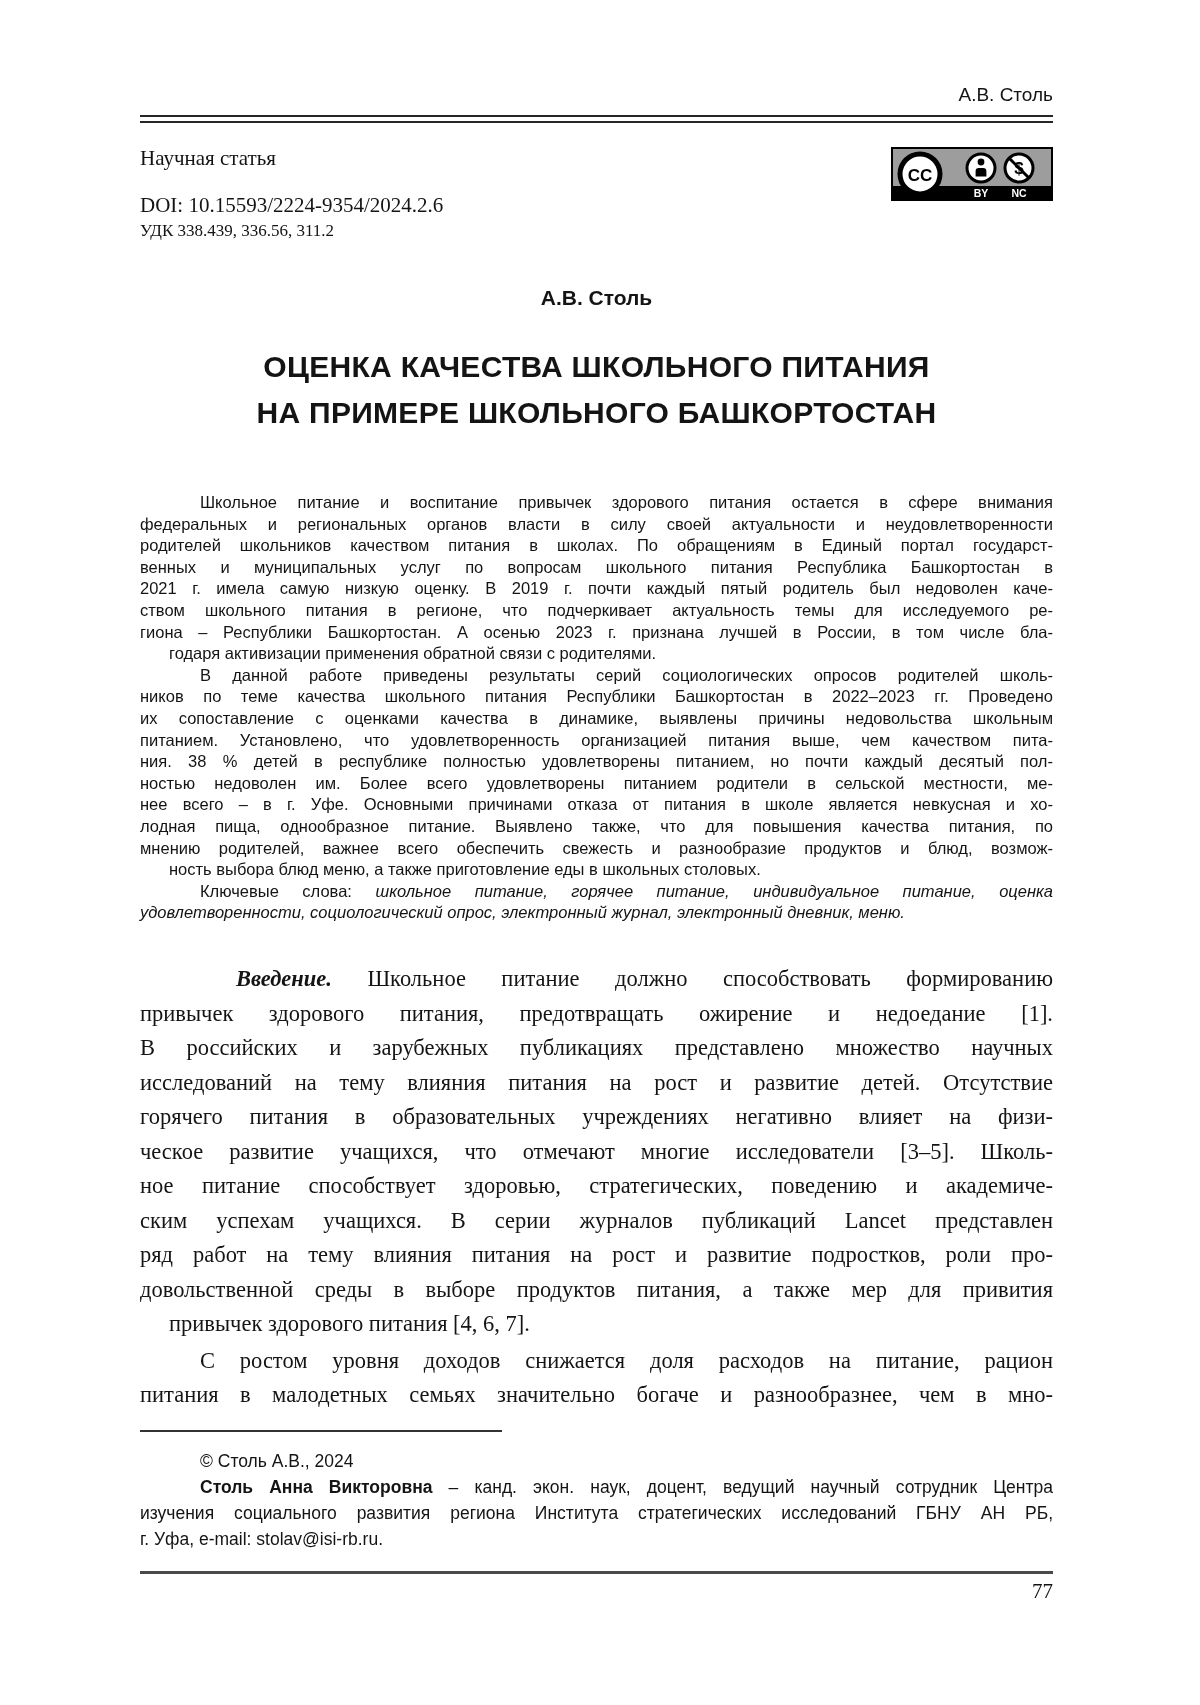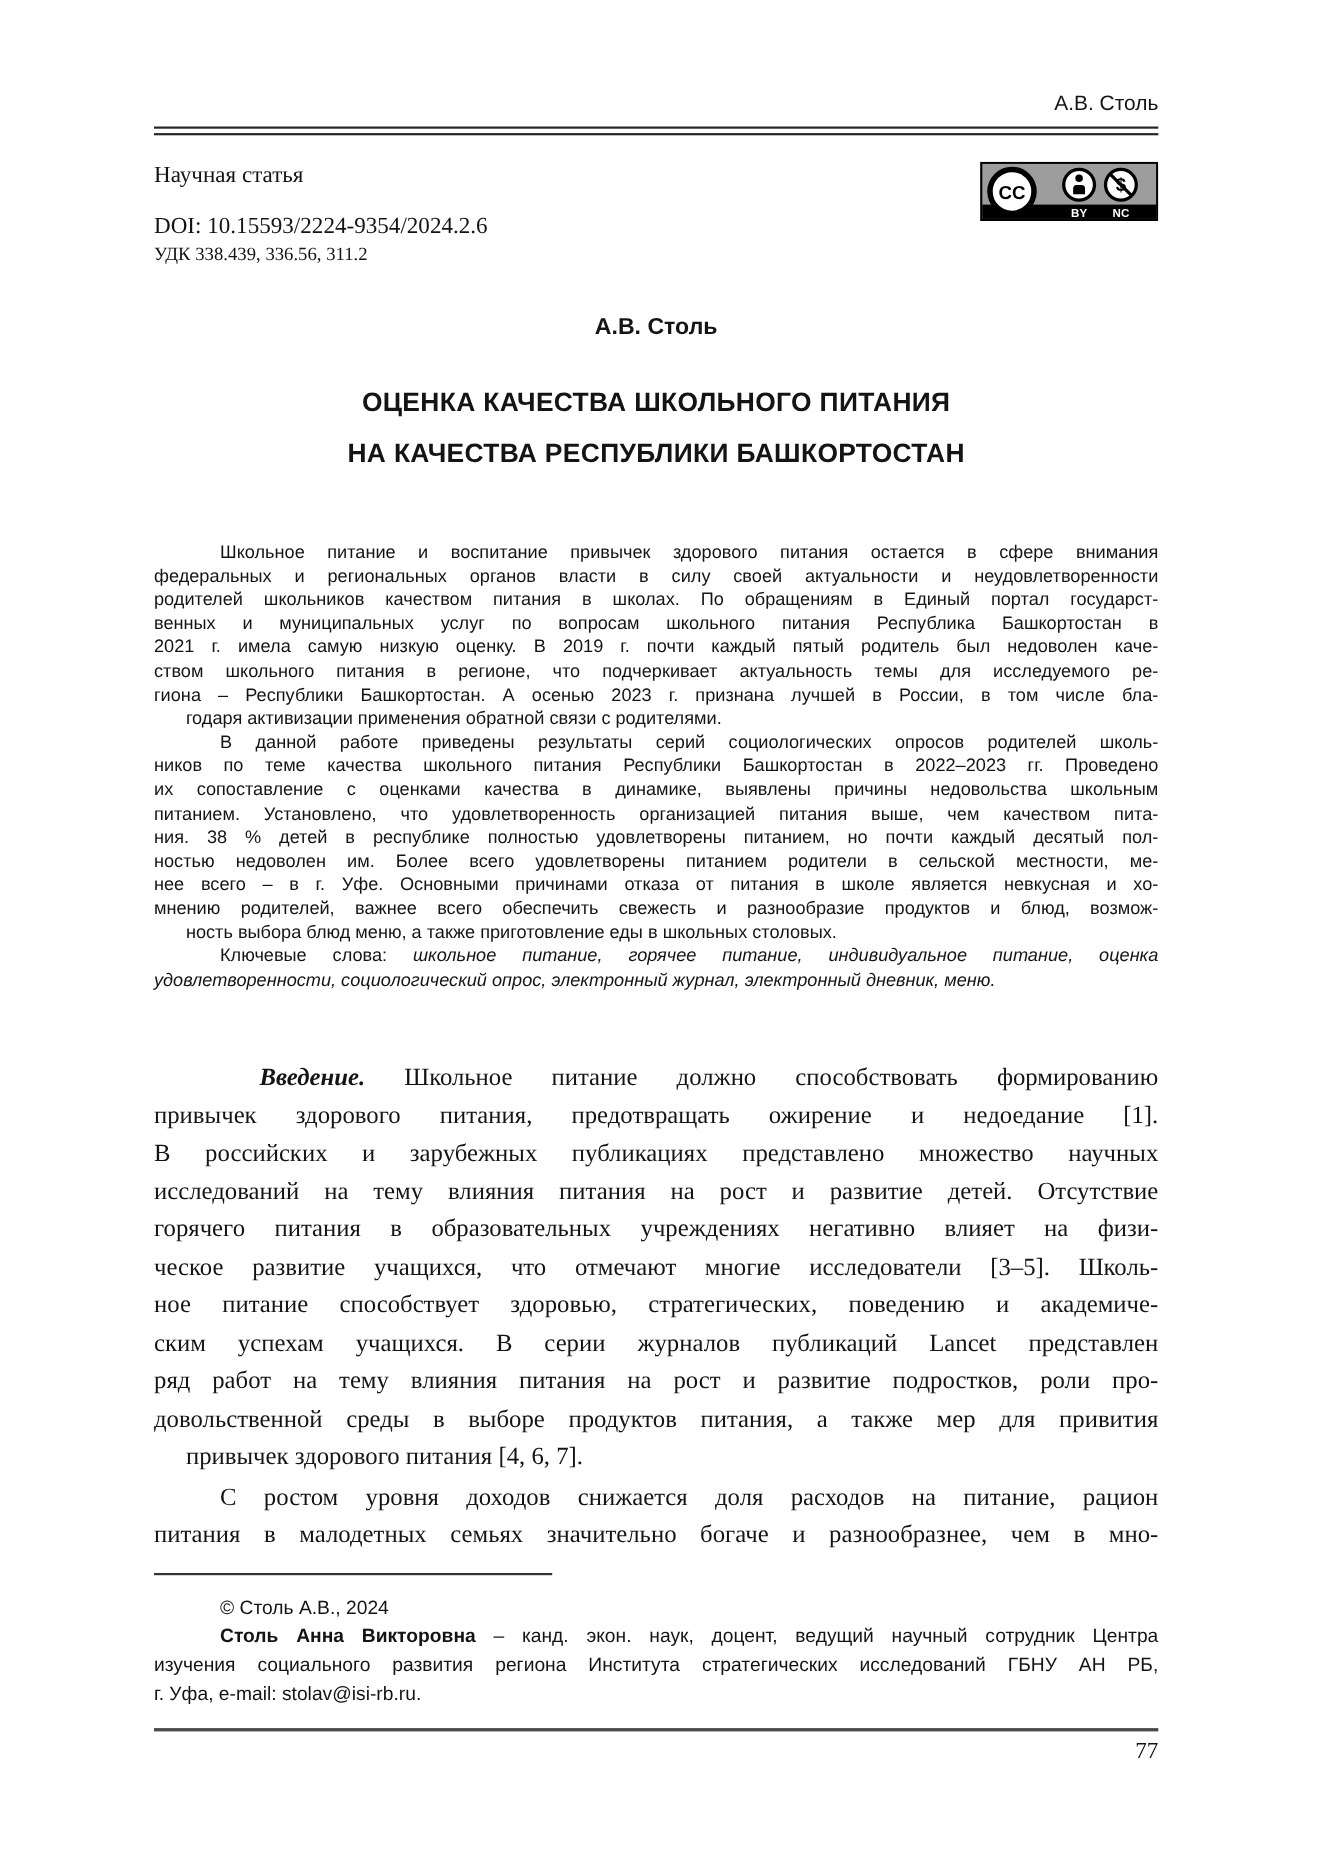--- a/index.html
+++ b/index.html
@@ -18,21 +18,21 @@
 
   #running-head{top:84px;right:147px;font-size:19px;}
   #rule-top{left:140px;top:115px;width:913px;height:8px;box-sizing:border-box;
     border-top:2.5px solid #262626;border-bottom:2.5px solid #262626;}
   #article-type{left:140px;top:146px;font-size:21px;}
   #doi-line{left:140px;top:193px;font-size:21px;}
   #udc-line{left:140px;top:221px;font-size:17px;}
   #license-badge{top:147px;left:891px;width:154px;height:54px;}
 
   #author-name{left:140px;top:286px;width:913px;text-align:center;font-size:21px;font-weight:bold;}
-  #article-title{left:140px;top:344px;width:913px;text-align:center;font-size:24px;
+  #article-title{left:140px;top:344px;width:913px;text-align:center;font-size:30px;
     font-weight:bold;line-height:46px;letter-spacing:.3px;}
 
   #abstract{left:140px;top:492px;width:913px;font-size:16.5px;line-height:21.6px;}
   #abstract .kw2{font-style:italic;}
 
   #body-text{left:140px;top:962px;width:913px;font-size:22.5px;line-height:34.5px;}
   #body-text .p2{margin-top:2px;}
   .lead{font-weight:bold;font-style:italic;margin-left:36px;}
 
   #footnote-rule{left:140px;top:1430px;width:362px;border-top:2.5px solid #333;}
@@ -70,21 +70,21 @@
       <line x1="118" y1="11" x2="138" y2="31" stroke="#000" stroke-width="3"></line>
     </g>
     <text x="90" y="50" font-size="10.5" font-weight="bold" text-anchor="middle" fill="#fff" font-family="Liberation Sans, sans-serif">BY</text>
     <text x="128" y="50" font-size="10.5" font-weight="bold" text-anchor="middle" fill="#fff" font-family="Liberation Sans, sans-serif">NC</text>
   </svg>
 </div>
 
 <div id="author-name" class="abs sans">А.В. Столь</div>
 <div id="article-title" class="abs sans">
   <div>ОЦЕНКА КАЧЕСТВА ШКОЛЬНОГО ПИТАНИЯ</div>
-  <div>НА КАЧЕСТВА РЕСПУБЛИКИ БАШКОРТОСТАН</div>
+  <div>НА ПРИМЕРЕ ШКОЛЬНОГО БАШКОРТОСТАН</div>
 </div>
 
 <div id="abstract" class="abs sans">
   <div>
       <div class="jline ind">Школьное питание и воспитание привычек здорового питания остается в сфере внимания</div>
       <div class="jline">федеральных и региональных органов власти в силу своей актуальности и неудовлетворенности</div>
       <div class="jline">родителей школьников качеством питания в школах. По обращениям в Единый портал государст-</div>
       <div class="jline">венных и муниципальных услуг по вопросам школьного питания Республика Башкортостан в</div>
       <div class="jline">2021 г. имела самую низкую оценку. В 2019 г. почти каждый пятый родитель был недоволен каче-</div>
       <div class="jline">ством школьного питания в регионе, что подчеркивает актуальность темы для исследуемого ре-</div>
@@ -92,20 +92,21 @@
       <div class="jline jlast">годаря активизации применения обратной связи с родителями.</div>
     </div>
   <div>
       <div class="jline ind">В данной работе приведены результаты серий социологических опросов родителей школь-</div>
       <div class="jline">ников по теме качества школьного питания Республики Башкортостан в 2022–2023 гг. Проведено</div>
       <div class="jline">их сопоставление с оценками качества в динамике, выявлены причины недовольства школьным</div>
       <div class="jline">питанием. Установлено, что удовлетворенность организацией питания выше, чем качеством пита-</div>
       <div class="jline">ния. 38 % детей в республике полностью удовлетворены питанием, но почти каждый десятый пол-</div>
       <div class="jline">ностью недоволен им. Более всего удовлетворены питанием родители в сельской местности, ме-</div>
       <div class="jline">нее всего – в г. Уфе. Основными причинами отказа от питания в школе является невкусная и хо-</div>
+      <div class="jline">лодная пища, однообразное питание. Выявлено также, что для повышения качества питания, по</div>
       <div class="jline">мнению родителей, важнее всего обеспечить свежесть и разнообразие продуктов и блюд, возмож-</div>
       <div class="jline jlast">ность выбора блюд меню, а также приготовление еды в школьных столовых.</div>
     </div>
   <div class="jline ind"><span>Ключевые слова: </span><span class="i">школьное питание, горячее питание, индивидуальное питание, оценка</span></div>
   <div class="kw2">удовлетворенности, социологический опрос, электронный журнал, электронный дневник, меню.</div>
 </div>
 
 <div id="body-text" class="abs serif">
   <div class="jline ind"><span class="lead">Введение.</span><span> Школьное питание должно способствовать формированию</span></div>
   <div>

